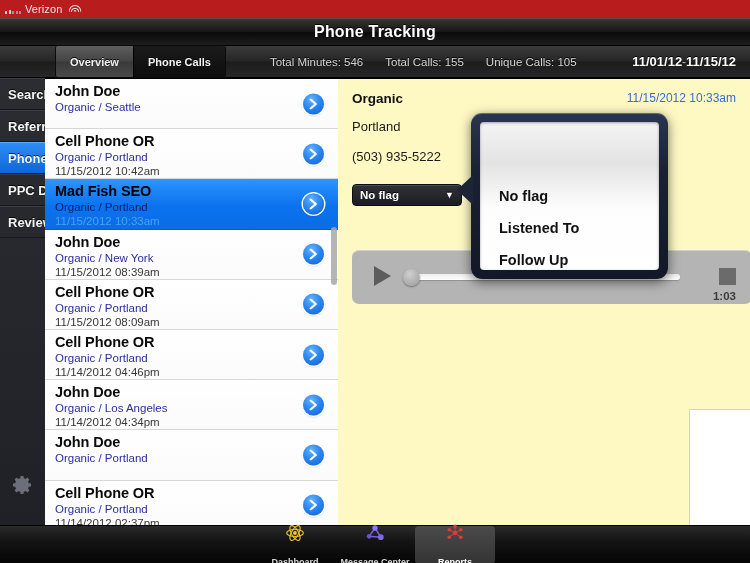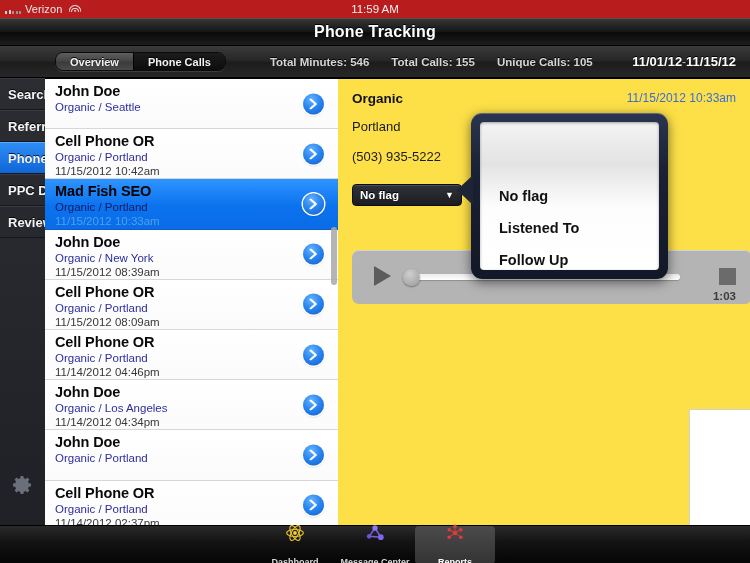--- a/index.html
+++ b/index.html
@@ -50,39 +50,39 @@
 
   
   .toolbar {
     position:absolute; top:46px; left:0; width:750px; height:32px;
     background:linear-gradient(to bottom,#3b3b3b 0%,#262626 48%,#1c1c1c 52%,#272727 100%);
     border-bottom:1px solid #000;
     display:flex; align-items:center;
   }
   .seg {
     margin-left:55px;
-    display:flex; height:19px;
-    border:1px solid #0b0b0b; border-radius:8px;
+    display:flex; height:33px;
+    border:1px solid #0b0b0b; border-radius:3px;
     overflow:hidden;
     box-shadow:0 1px 0 rgba(255,255,255,0.12), inset 0 1px 0 rgba(255,255,255,0.14);
   }
   .seg-btn {
     padding:0 14px; display:flex; align-items:center; justify-content:center;
     font-size:11px; font-weight:bold; color:#f2f2f2;
     text-shadow:0 -1px 0 #000;
     background:linear-gradient(to bottom,#1b1b1b,#0d0d0d);
     border-right:1px solid #000;
     min-width:72px;
   }
   .seg-btn:last-child { border-right:none; }
   .seg-btn.on {
     background:linear-gradient(to bottom,#5e5e5e 0%,#454545 48%,#3a3a3a 52%,#4a4a4a 100%);
   }
   .stats { display:flex; align-items:center; gap:22px; margin-left:44px; }
-  .stat { font-size:11.5px; color:#d6d6d6; text-shadow:0 -1px 0 #000;font-weight:bold; }
+  .stat { font-size:11.5px; color:#d6d6d6; text-shadow:0 -1px 0 #000; }
   .daterange { position:absolute; right:14px; display:flex; align-items:center; gap:0; }
   .dr-date { font-size:13px; font-weight:bold; color:#fff; text-shadow:0 -1px 0 #000; }
   .dr-dash { font-size:12px; color:#b9b9b9; }
 
   
   .sidebar {
     position:absolute; top:78px; left:0; width:45px; height:447px;
     background:linear-gradient(to bottom,#2b2d33,#1f2126);
     overflow:hidden;
   }
@@ -127,21 +127,21 @@
   }
   .disc svg { display:block; }
   .scrollbar {
     position:absolute; right:1px; top:148px; width:6px; height:58px;
     background:#a8a8a8; border-radius:3px; opacity:0.85;
   }
 
   
   .detail {
     position:absolute; top:78px; left:338px; width:412px; height:447px;
-    background:#fde047;
+    background:#fef9c3;
     border-top:1px solid #000;
   }
   .d-head { padding:12px 14px 0 14px; position:relative; }
   .d-source { font-size:13.5px; font-weight:bold; color:#111; }
   .d-time { position:absolute; right:14px; top:12px; font-size:12px; color:#3a6bd8; }
   .d-city { font-size:13px; color:#1a1a1a; margin-top:13px; }
   .d-phone { font-size:13px; color:#1a1a1a; margin-top:15px; }
 
   .flagsel {
     position:absolute; left:352px; top:184px;
@@ -253,21 +253,20 @@
           <i></i>
           <i></i>
         </span>
       <span class="carrier">Verizon</span>
       <span class="wifi">
           <span></span>
           <span></span>
           <span></span>
         </span>
     </div>
-    <div class="sb-time">11:59 AM</div>
   </div>
 
   <div class="navbar">
     <div class="navtitle">Phone Tracking</div>
   </div>
 
   <div class="toolbar">
     <div class="seg">
       <div class="seg-btn on">Overview</div>
       <div class="seg-btn">Phone Calls</div>

